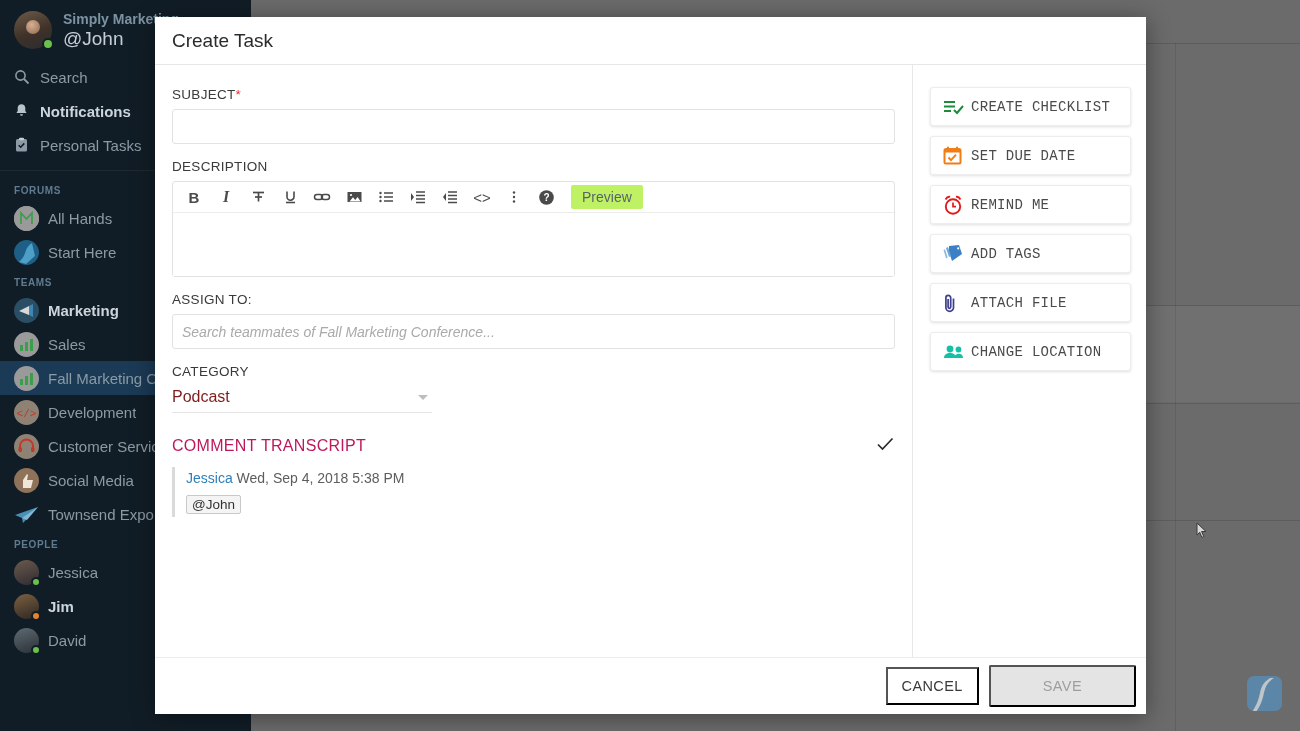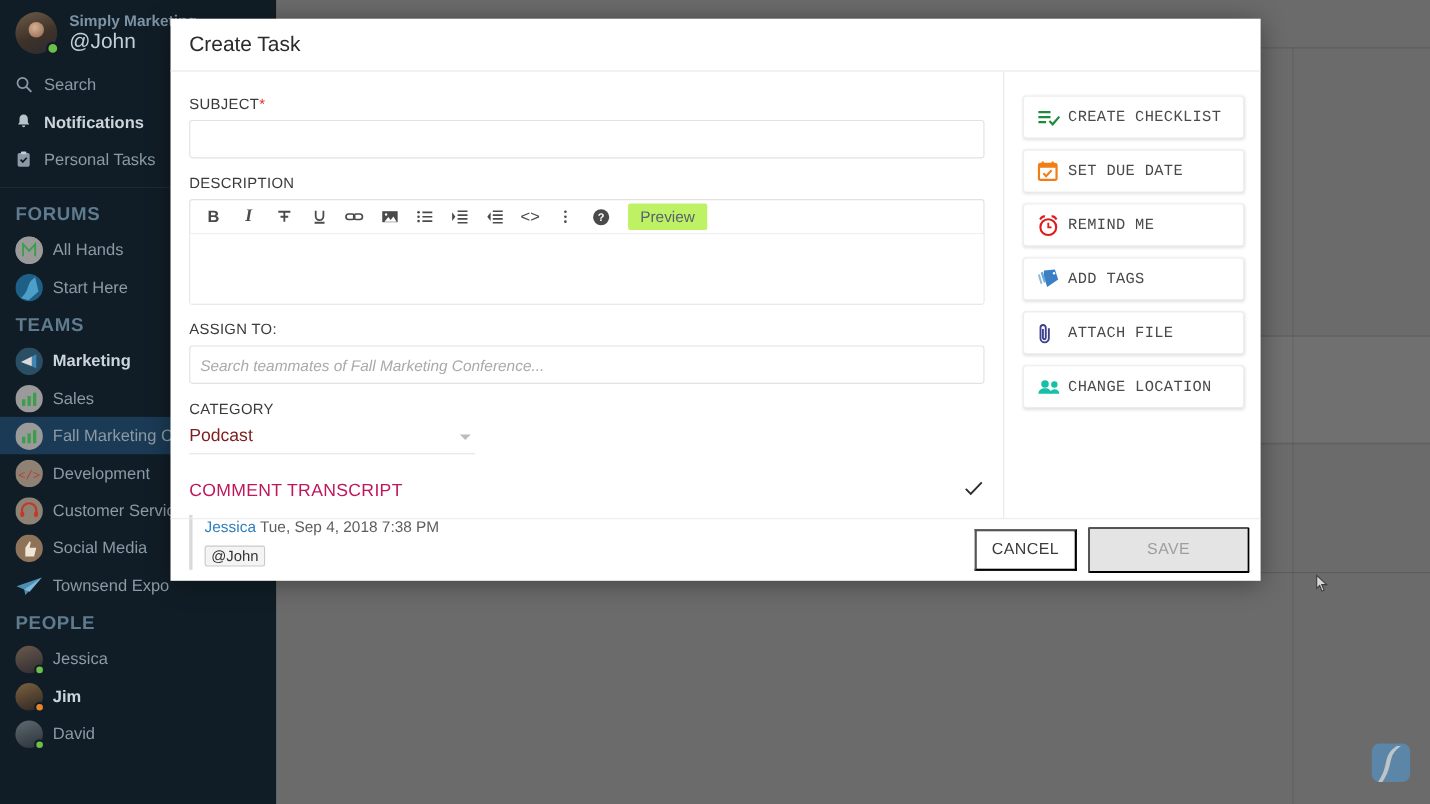--- a/index.html
+++ b/index.html
@@ -47,30 +47,30 @@
     display: flex; align-items: center; height: 34px; padding: 0 14px;
     color: #8c9aa5; font-size: 15px; white-space: nowrap;
   }
   .sb-item.bold { color: #ccd5db; font-weight: 700; }
   .sb-item.sel { background: #1b3a55; }
   .sb-ico { width: 26px; flex: none; display: flex; align-items: center; justify-content: flex-start; }
   .sb-label { overflow: hidden; }
 
   .sb-sep { height: 1px; background: rgba(255,255,255,0.055); margin: 8px 0 6px; }
   .sb-head {
-    color: #5f7b90; font-size: 17px; font-weight: 700; letter-spacing: .6px;
+    color: #5f7b90; font-size: 10px; font-weight: 700; letter-spacing: .6px;
     padding: 8px 14px 5px;
   }
   .sb-pic {
     position: relative; width: 25px; height: 25px; border-radius: 50%;
     flex: none; margin-right: 9px; overflow: visible;
   }
   .sb-pic .dot-online, .sb-pic .dot-away { width: 10px; height: 10px; right: -2px; bottom: -2px; }
   .modal {
-    position: absolute; left: 155px; top: 17px; width: 991px; height: 511px;
+    position: absolute; left: 155px; top: 17px; width: 991px; height: 697px;
     background: #fff; box-shadow: 0 3px 22px rgba(0,0,0,0.40);
     display: flex; flex-direction: column;
   }
   .modal-header {
     height: 48px; padding: 0 17px; display: flex; align-items: center;
     border-bottom: 1px solid #e6e6e6;
   }
   .modal-title { font-size: 19px; color: #2b2b2b; }
   .modal-body { flex: 1; display: flex; min-height: 0; }
   .form-col { width: 758px; padding: 22px 17px 0 17px; border-right: 1px solid #e8e8e8; }
@@ -454,21 +454,21 @@
           <span>
             <svg width="20" height="18" viewBox="0 0 20 18">
                 <path d="M3 9.5l4.5 4.5L17.5 3.5" fill="none" stroke="#2b2b2b" stroke-width="1.7"></path>
               </svg>
           </span>
         </div>
 
         <div class="cm">
           <div class="cm-meta">
             <span class="cm-author">Jessica</span>
-            <span>Tue, Sep 4, 2018 7:38 PM</span>
+            <span>Wed, Sep 4, 2018 5:38 PM</span>
           </div>
           <div class="cm-body">
             <span class="mention">@John</span>
           </div>
         </div>
       </div>
 
       <div class="side-col">
 
         <div class="act-btn">

